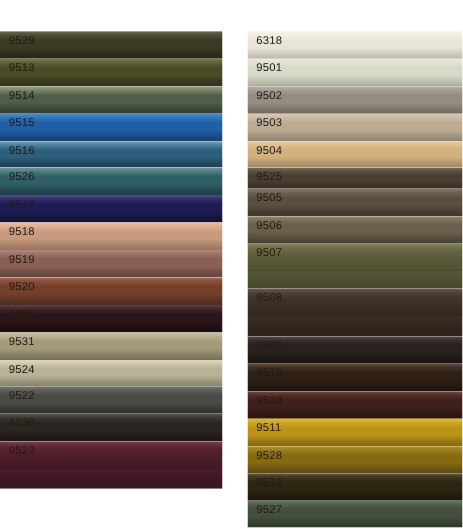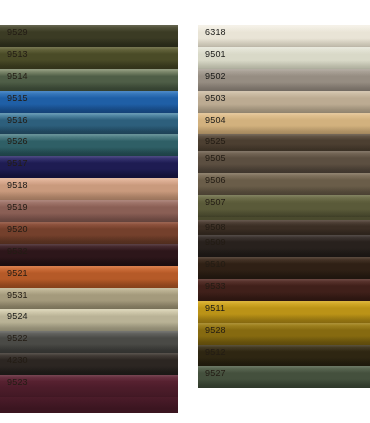--- a/index.html
+++ b/index.html
@@ -128,25 +128,20 @@
         <div class="swatch-band" style="background: linear-gradient(rgb(138, 74, 52) 0%, rgb(138, 74, 52) 7%, rgb(116, 64, 44) 34%, rgb(116, 64, 44) 58%, rgb(95, 53, 35) 88%, rgb(95, 53, 35) 100%);"></div>
         <div class="sheen" style="top: 0px; height: 21.8824px; background: linear-gradient(rgba(255, 255, 255, 0.16) 0%, rgba(255, 255, 255, 0.05) 12%, rgba(255, 255, 255, 0) 30%, rgba(0, 0, 0, 0) 62%, rgba(0, 0, 0, 0.1) 92%, rgba(0, 0, 0, 0.16) 100%);"></div>
         <div class="swatch-label dark">9520</div>
       </div>
       <div class="swatch" style="height: 21.8824px;">
         <div class="swatch-band" style="background: linear-gradient(rgb(61, 31, 36) 0%, rgb(61, 31, 36) 7%, rgb(45, 22, 26) 34%, rgb(45, 22, 26) 58%, rgb(32, 15, 18) 88%, rgb(32, 15, 18) 100%);"></div>
         <div class="sheen" style="top: 0px; height: 21.8824px; background: linear-gradient(rgba(255, 255, 255, 0.16) 0%, rgba(255, 255, 255, 0.05) 12%, rgba(255, 255, 255, 0) 30%, rgba(0, 0, 0, 0) 62%, rgba(0, 0, 0, 0.1) 92%, rgba(0, 0, 0, 0.16) 100%);"></div>
         <div class="swatch-label dark">9532</div>
       </div>
       <div class="swatch" style="height: 21.8824px;">
-        <div class="swatch-band" style="background: linear-gradient(rgb(207, 106, 50) 0%, rgb(207, 106, 50) 7%, rgb(181, 90, 40) 34%, rgb(181, 90, 40) 58%, rgb(156, 76, 32) 88%, rgb(156, 76, 32) 100%);"></div>
-        <div class="sheen" style="top: 0px; height: 21.8824px; background: linear-gradient(rgba(255, 255, 255, 0.16) 0%, rgba(255, 255, 255, 0.05) 12%, rgba(255, 255, 255, 0) 30%, rgba(0, 0, 0, 0) 62%, rgba(0, 0, 0, 0.1) 92%, rgba(0, 0, 0, 0.16) 100%);"></div>
-        <div class="swatch-label dark">9521</div>
-      </div>
-      <div class="swatch" style="height: 21.8824px;">
         <div class="swatch-band" style="background: linear-gradient(rgb(189, 179, 146) 0%, rgb(189, 179, 146) 7%, rgb(164, 154, 124) 34%, rgb(164, 154, 124) 58%, rgb(141, 132, 104) 88%, rgb(141, 132, 104) 100%);"></div>
         <div class="sheen" style="top: 0px; height: 21.8824px; background: linear-gradient(rgba(255, 255, 255, 0.16) 0%, rgba(255, 255, 255, 0.05) 12%, rgba(255, 255, 255, 0) 30%, rgba(0, 0, 0, 0) 62%, rgba(0, 0, 0, 0.1) 92%, rgba(0, 0, 0, 0.16) 100%);"></div>
         <div class="swatch-label dark">9531</div>
       </div>
       <div class="swatch" style="height: 21.8824px;">
         <div class="swatch-band" style="background: linear-gradient(rgb(212, 205, 174) 0%, rgb(212, 205, 174) 7%, rgb(185, 178, 150) 34%, rgb(185, 178, 150) 58%, rgb(160, 154, 128) 88%, rgb(160, 154, 128) 100%);"></div>
         <div class="sheen" style="top: 0px; height: 21.8824px; background: linear-gradient(rgba(255, 255, 255, 0.16) 0%, rgba(255, 255, 255, 0.05) 12%, rgba(255, 255, 255, 0) 30%, rgba(0, 0, 0, 0) 62%, rgba(0, 0, 0, 0.1) 92%, rgba(0, 0, 0, 0.16) 100%);"></div>
         <div class="swatch-label light">9524</div>
       </div>
       <div class="swatch" style="height: 21.8824px;">
@@ -199,26 +194,26 @@
       <div class="swatch" style="height: 21.8824px;">
         <div class="swatch-band" style="background: linear-gradient(rgb(110, 95, 78) 0%, rgb(110, 95, 78) 7%, rgb(92, 79, 65) 34%, rgb(92, 79, 65) 58%, rgb(75, 64, 53) 88%, rgb(75, 64, 53) 100%);"></div>
         <div class="sheen" style="top: 0px; height: 21.8824px; background: linear-gradient(rgba(255, 255, 255, 0.16) 0%, rgba(255, 255, 255, 0.05) 12%, rgba(255, 255, 255, 0) 30%, rgba(0, 0, 0, 0) 62%, rgba(0, 0, 0, 0.1) 92%, rgba(0, 0, 0, 0.16) 100%);"></div>
         <div class="swatch-label dark">9505</div>
       </div>
       <div class="swatch" style="height: 21.8824px;">
         <div class="swatch-band" style="background: linear-gradient(rgb(125, 110, 87) 0%, rgb(125, 110, 87) 7%, rgb(106, 93, 73) 34%, rgb(106, 93, 73) 58%, rgb(88, 77, 60) 88%, rgb(88, 77, 60) 100%);"></div>
         <div class="sheen" style="top: 0px; height: 21.8824px; background: linear-gradient(rgba(255, 255, 255, 0.16) 0%, rgba(255, 255, 255, 0.05) 12%, rgba(255, 255, 255, 0) 30%, rgba(0, 0, 0, 0) 62%, rgba(0, 0, 0, 0.1) 92%, rgba(0, 0, 0, 0.16) 100%);"></div>
         <div class="swatch-label dark">9506</div>
       </div>
-      <div class="swatch" style="height: 25px;">
+      <div class="swatch" style="height: 36px;">
         <div class="swatch-band" style="background: linear-gradient(rgb(107, 107, 69) 0%, rgb(107, 107, 69) 7%, rgb(90, 90, 57) 34%, rgb(90, 90, 57) 58%, rgb(74, 74, 46) 88%, rgb(74, 74, 46) 100%);"></div>
         <div class="sheen" style="top: 0px; height: 21.8824px; background: linear-gradient(rgba(255, 255, 255, 0.16) 0%, rgba(255, 255, 255, 0.05) 12%, rgba(255, 255, 255, 0) 30%, rgba(0, 0, 0, 0) 62%, rgba(0, 0, 0, 0.1) 92%, rgba(0, 0, 0, 0.16) 100%);"></div>
         <div class="swatch-label dark">9507</div>
       </div>
-      <div class="swatch" style="height: 15px;">
+      <div class="swatch" style="height: 38px;">
         <div class="swatch-band" style="background: linear-gradient(rgb(74, 58, 46) 0%, rgb(74, 58, 46) 7%, rgb(59, 46, 36) 34%, rgb(59, 46, 36) 58%, rgb(46, 36, 28) 88%, rgb(46, 36, 28) 100%);"></div>
         <div class="sheen" style="top: 0px; height: 21.8824px; background: linear-gradient(rgba(255, 255, 255, 0.16) 0%, rgba(255, 255, 255, 0.05) 12%, rgba(255, 255, 255, 0) 30%, rgba(0, 0, 0, 0) 62%, rgba(0, 0, 0, 0.1) 92%, rgba(0, 0, 0, 0.16) 100%);"></div>
         <div class="swatch-label dark">9508</div>
       </div>
       <div class="swatch" style="height: 21.8824px;">
         <div class="swatch-band" style="background: linear-gradient(rgb(51, 42, 38) 0%, rgb(51, 42, 38) 7%, rgb(40, 33, 29) 34%, rgb(40, 33, 29) 58%, rgb(30, 25, 22) 88%, rgb(30, 25, 22) 100%);"></div>
         <div class="sheen" style="top: 0px; height: 21.8824px; background: linear-gradient(rgba(255, 255, 255, 0.16) 0%, rgba(255, 255, 255, 0.05) 12%, rgba(255, 255, 255, 0) 30%, rgba(0, 0, 0, 0) 62%, rgba(0, 0, 0, 0.1) 92%, rgba(0, 0, 0, 0.16) 100%);"></div>
         <div class="swatch-label dark">9509</div>
       </div>
       <div class="swatch" style="height: 21.8824px;">

